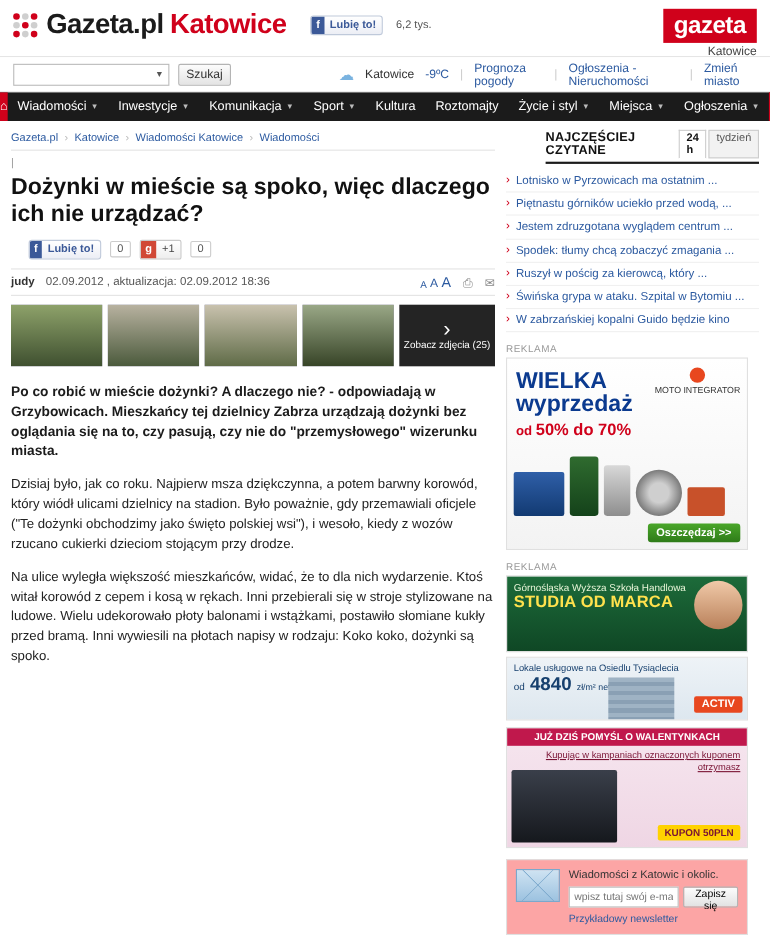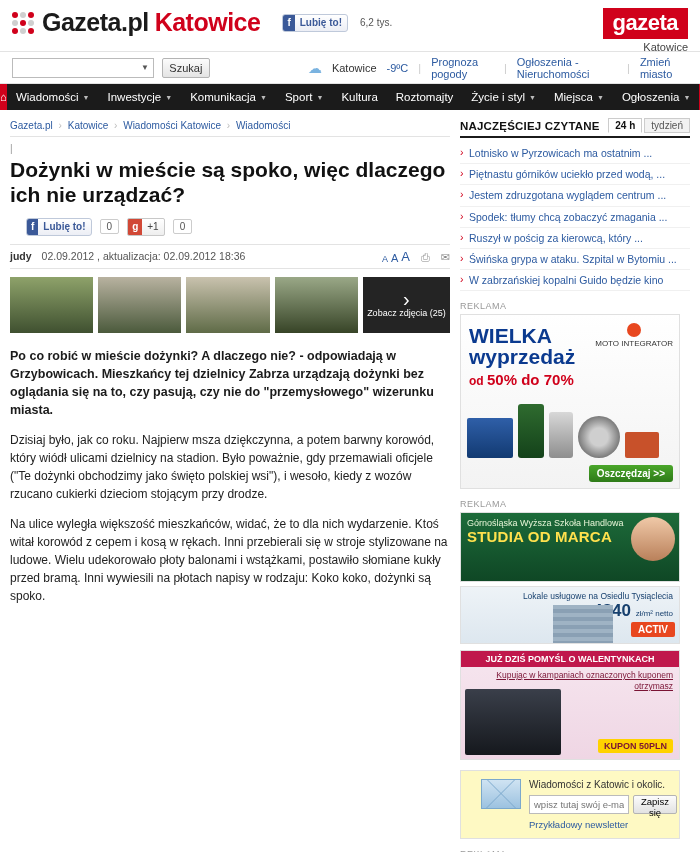--- a/index.html
+++ b/index.html
@@ -200,21 +200,21 @@
 
   .lead {
     font-size: 12.5px; font-weight: bold; line-height: 1.45;
     margin: 14px 0 12px 0; color: #1b1b1b;
   }
   .para { font-size: 12px; line-height: 1.5; margin: 0 0 12px 0; color: #222; }
 
   
   .side-hd {
     display: flex; align-items: center; justify-content: space-between;
-    border-bottom: 2px solid #1b1b1b; padding-bottom: 3px; margin-bottom: 5px;
+    border-bottom: 2px solid #1b1b1b; padding-bottom: 3px; margin-bottom: 5px; margin-left: 36px;
   }
   .side-hd .t { font-size: 11.5px; font-weight: bold; color: #111; letter-spacing: .2px; }
   .tabs { display: flex; gap: 2px; }
   .tabs .tab { font-size: 10px; padding: 1px 6px; border: 1px solid #ccc; background: #f2f2f2; color: #555; }
   .tabs .tab.active { background: #fff; border-bottom-color: #fff; color: #111; font-weight: bold; }
   .mostread { list-style: none; margin: 0; padding: 0; }
   .mostread li {
     font-size: 10.5px; line-height: 1.35; padding: 3px 0 3px 9px;
     position: relative; color: #2c5aa0; border-bottom: 1px solid #f0f0f0;
   }
@@ -271,21 +271,21 @@
   .ad4 { width: 220px; height: 110px; border: 1px solid #e0e0e0; background: linear-gradient(#f6e6ef,#efd6e4);
     position: relative; overflow: hidden; }
   .ad4 .top { background: #c0184c; color: #fff; font-size: 9px; text-align: center; padding: 3px 0; font-weight: bold; }
   .ad4 .sub { font-size: 8.5px; color: #7a1334; text-align: right; padding: 3px 6px 0 0; line-height: 1.25; text-decoration: underline; }
   .ad4 .couple { position:absolute; left: 4px; bottom: 4px; width: 96px; height: 66px;
     background: linear-gradient(#3a3f4a,#15181d); border-radius: 2px; }
   .ad4 .coupon { position:absolute; right: 6px; bottom: 6px; background:#ffd200; color:#7a1334;
     font-size: 9px; font-weight: bold; padding: 2px 6px; border-radius: 2px; }
 
   .newsletter {
-    width: 220px; border: 1px solid #e0e0e0; background: #fef9c3; padding: 8px 20px;
+    width: 220px; border: 1px solid #e0e0e0; background: #fca5a5; padding: 8px 8px;
     display: flex; gap: 8px; align-items: flex-start; margin-top: 10px;
   }
   .env {
     width: 40px; height: 30px; background: linear-gradient(#cfe3f2,#9cc2e0);
     border: 1px solid #7ba8cc; position: relative; flex: 0 0 auto;
   }
   .env:after {
     content:""; position:absolute; left:0; top:0; width: 100%; height: 100%;
     background: linear-gradient(135deg, transparent 48%, #7ba8cc 49%, transparent 51%),
                 linear-gradient(-135deg, transparent 48%, #7ba8cc 49%, transparent 51%);
@@ -514,21 +514,21 @@
         <div class="cta">Oszczędzaj &gt;&gt;</div>
       </div>
 
       <div class="ad-label">REKLAMA</div>
       <div class="ad2">
         <div class="l1">Górnośląska Wyższa Szkoła Handlowa</div>
         <div class="l2">STUDIA OD MARCA</div>
         <div class="ph"></div>
       </div>
 
-      <div class="ad3" style="margin-top:4px;text-align:right;">
+      <div class="ad3" style="margin-top:4px;">
         <div class="t">Lokale usługowe na Osiedlu Tysiąclecia</div>
         <div class="p">
           <span style="font-size:9px;font-weight:normal;">od</span>
           <span>4840</span>
           <small>zł/m² netto</small>
         </div>
         <div class="bldg"></div>
         <div class="btn">ACTIV</div>
       </div>
 

